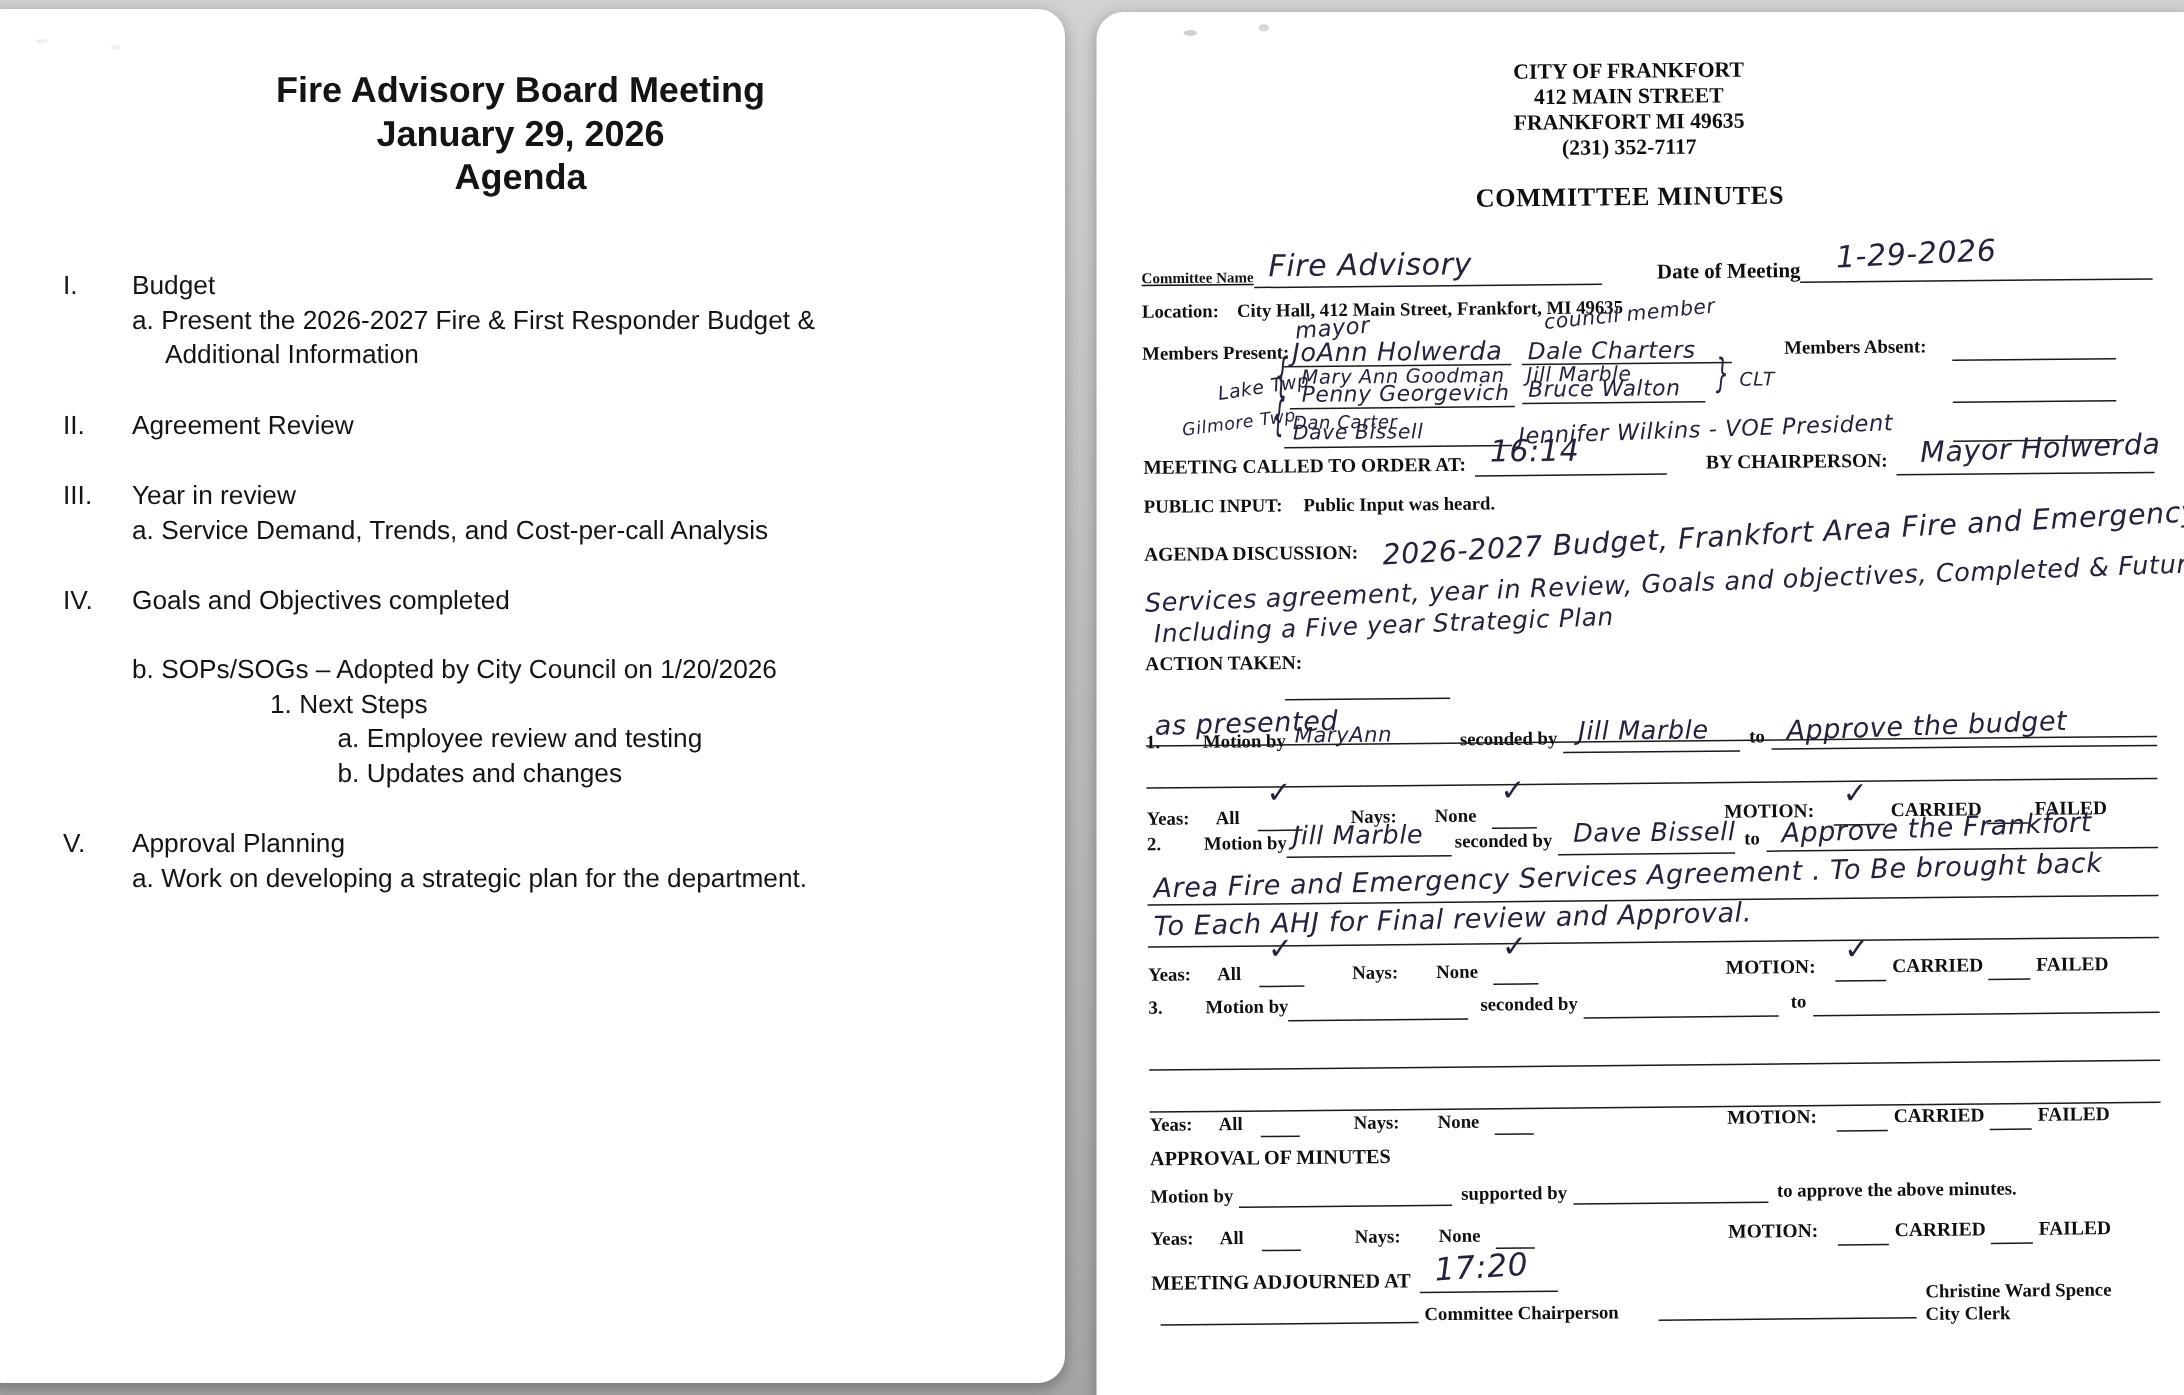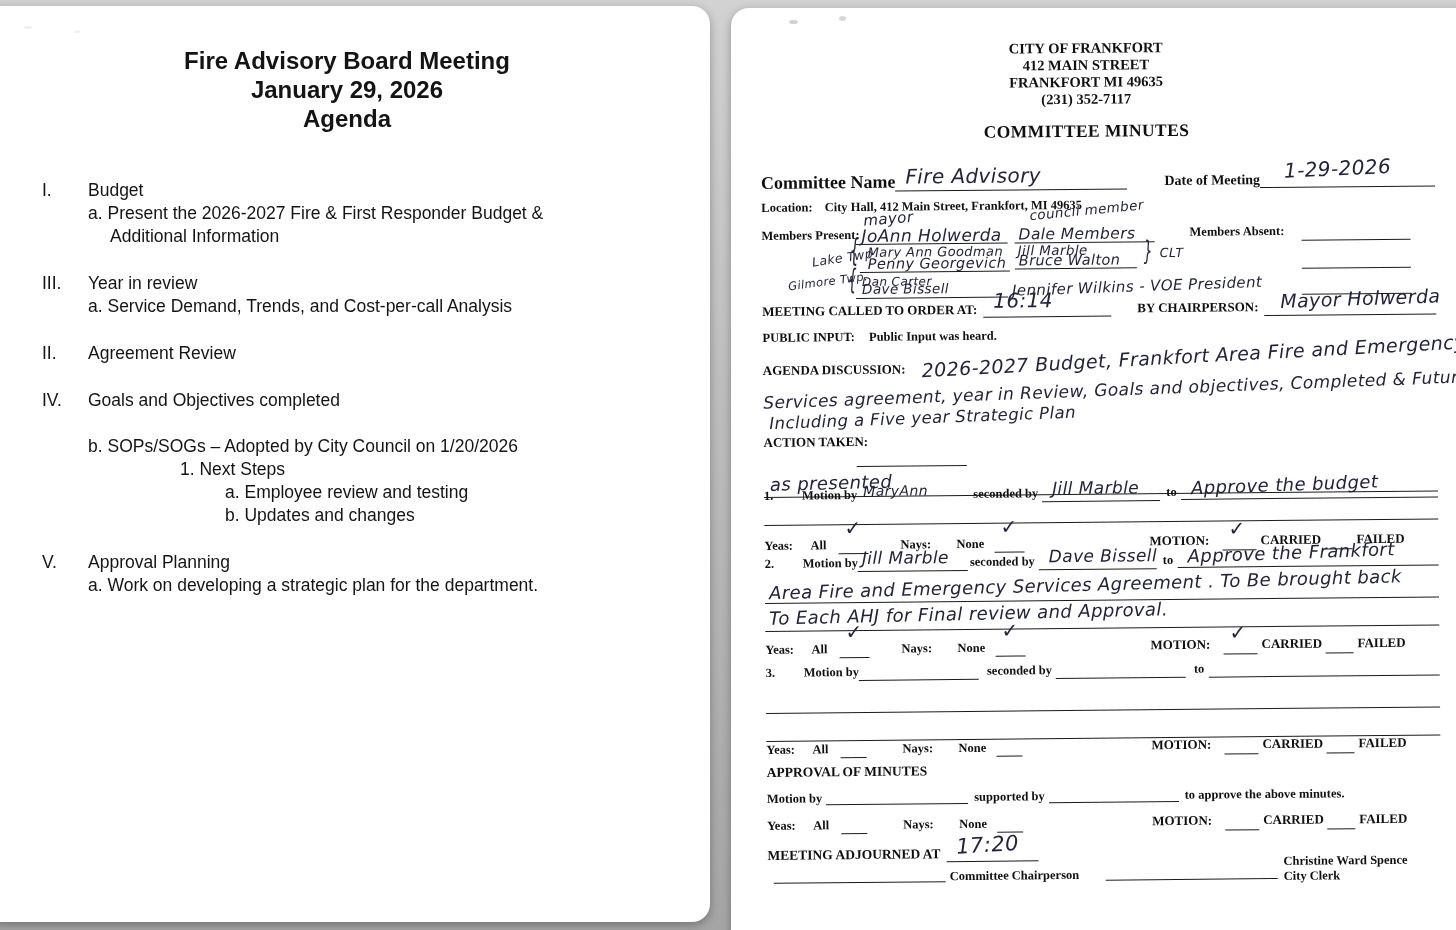--- a/index.html
+++ b/index.html
@@ -61,30 +61,30 @@
 
       <div class="ag-item">
         <span class="ag-num">I.</span>
         <span class="ag-body">
           <span>Budget</span>
           <div class="sub">a. Present the 2026-2027 Fire &amp; First Responder Budget &amp; Additional Information</div>
         </span>
       </div>
 
       <div class="ag-item">
+        <span class="ag-num">II.</span>
+        <span class="ag-body">Agreement Review</span>
+      </div>
+
+      <div class="ag-item">
         <span class="ag-num">III.</span>
         <span class="ag-body">
           <span>Year in review</span>
           <div class="sub">a. Service Demand, Trends, and Cost-per-call Analysis</div>
         </span>
-      </div>
-
-      <div class="ag-item">
-        <span class="ag-num">II.</span>
-        <span class="ag-body">Agreement Review</span>
       </div>
 
       <div class="ag-item">
         <span class="ag-num">IV.</span>
         <span class="ag-body">
           <span>Goals and Objectives completed</span>
           <div class="sub-gap"></div>
           <div class="sub">b. SOPs/SOGs – Adopted by City Council on 1/20/2026</div>
           <div class="nest1">1. Next Steps</div>
           <div class="nest2">a. Employee review and testing</div>
@@ -112,39 +112,39 @@
 
     <div id="form-header">
       <span class="fl">CITY OF FRANKFORT</span>
       <span class="fl">412 MAIN STREET</span>
       <span class="fl">FRANKFORT  MI  49635</span>
       <span class="fl">(231) 352-7117</span>
     </div>
     <div id="form-doc-title" class="fl">COMMITTEE MINUTES</div>
 
     <div class="frow" style="top:161px;height:22px;">
-      <span class="fl" style="font-size:18px;">Committee Name</span>
+      <span class="fl" style="font-size:10px;text-decoration:underline;">Committee Name</span>
       <span class="ul seg" style="width:232px;height:20px;"><span class="hw lift" style="font-size:20px;">Fire Advisory</span></span>
       <span style="width:37px;"></span>
       <span class="fl" style="font-size:14px;">Date of Meeting</span>
       <span class="ul seg" style="flex:1;height:20px;"><span class="hw lift" style="font-size:20px;top:-8px;left:24px;transform:rotate(-2deg);">1-29-2026</span></span>
     </div>
 
     <div class="frow" style="top:190px;height:16px;">
       <span class="fl" style="font-size:12.5px;">Location:</span>
       <span class="fl" style="font-size:12.5px;margin-left:12px;">City Hall, 412 Main Street, Frankfort, MI 49635</span>
     </div>
 
     <div class="arow" style="top:202px;height:100px;">
       <span class="hw abs" style="left:102px;top:0;font-size:15px;transform:rotate(-4deg);">mayor</span>
       <span class="hw abs" style="left:268px;top:-6px;font-size:13.5px;transform:rotate(-5deg);">council member</span>
 
       <span class="fl abs" style="left:0;top:16px;font-size:12.5px;">Members Present:</span>
       <span class="ul abs" style="left:94px;top:12px;width:152px;height:20px;"><span class="hw" style="font-size:17px;margin:4px 0 0 6px;">JoAnn Holwerda</span></span>
-      <span class="ul abs" style="left:253px;top:12px;width:140px;height:20px;"><span class="hw" style="font-size:15.5px;margin:5px 0 0 4px;">Dale Members</span></span>
+      <span class="ul abs" style="left:253px;top:12px;width:140px;height:20px;"><span class="hw" style="font-size:15.5px;margin:5px 0 0 4px;">Dale Charters</span></span>
       <span class="fl abs" style="left:428px;top:16px;font-size:12.5px;">Members Absent:</span>
       <span class="ul abs" style="left:540px;top:12px;width:109px;height:20px;"></span>
 
       <span class="hw abs" style="left:50px;top:40px;font-size:12.5px;transform:rotate(-8deg);">Lake Twp</span>
       <span class="hw abs" style="left:88px;top:32px;font-size:15px;transform:scaleY(2.1);">{</span>
       <span class="hw abs" style="left:106px;top:34px;font-size:13px;">Mary Ann Goodman</span>
       <span class="ul abs" style="left:98px;top:42px;width:150px;height:18px;"><span class="hw" style="font-size:14.5px;margin:3px 0 0 8px;">Penny Georgevich</span></span>
       <span class="hw abs" style="left:256px;top:34px;font-size:13.5px;">Jill Marble</span>
       <span class="ul abs" style="left:253px;top:40px;width:122px;height:18px;"><span class="hw" style="font-size:14.5px;margin:3px 0 0 4px;">Bruce Walton</span></span>
       <span class="hw abs" style="left:382px;top:34px;font-size:14px;transform:scaleY(1.9);">}</span>

